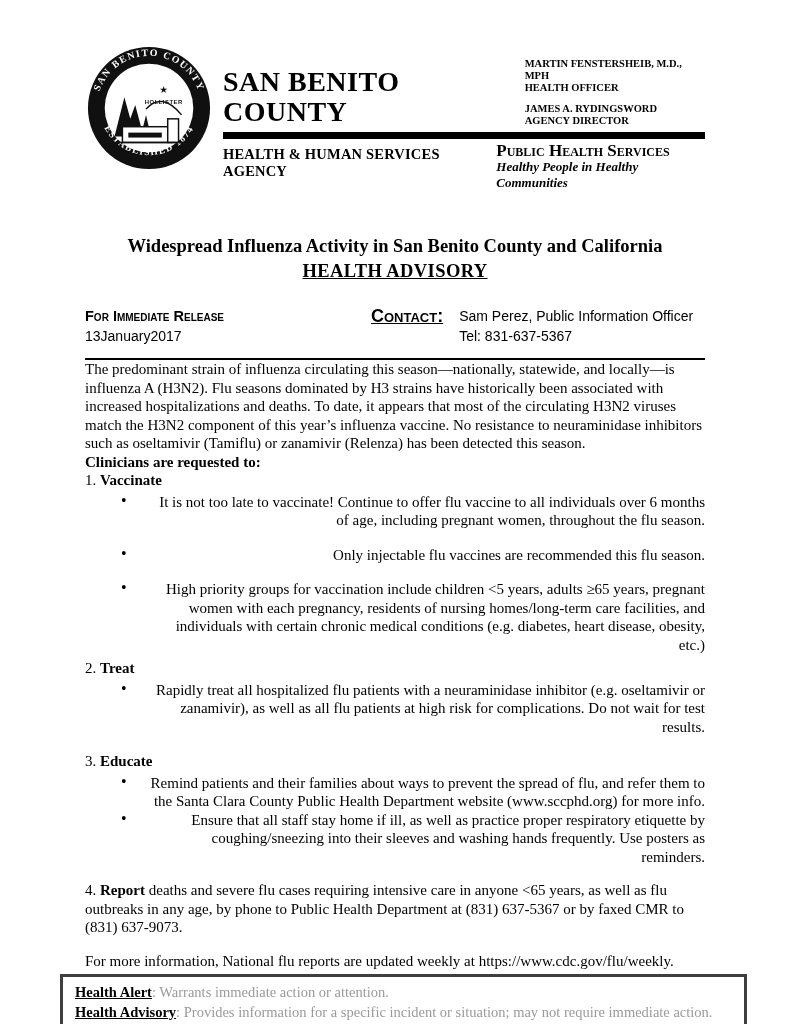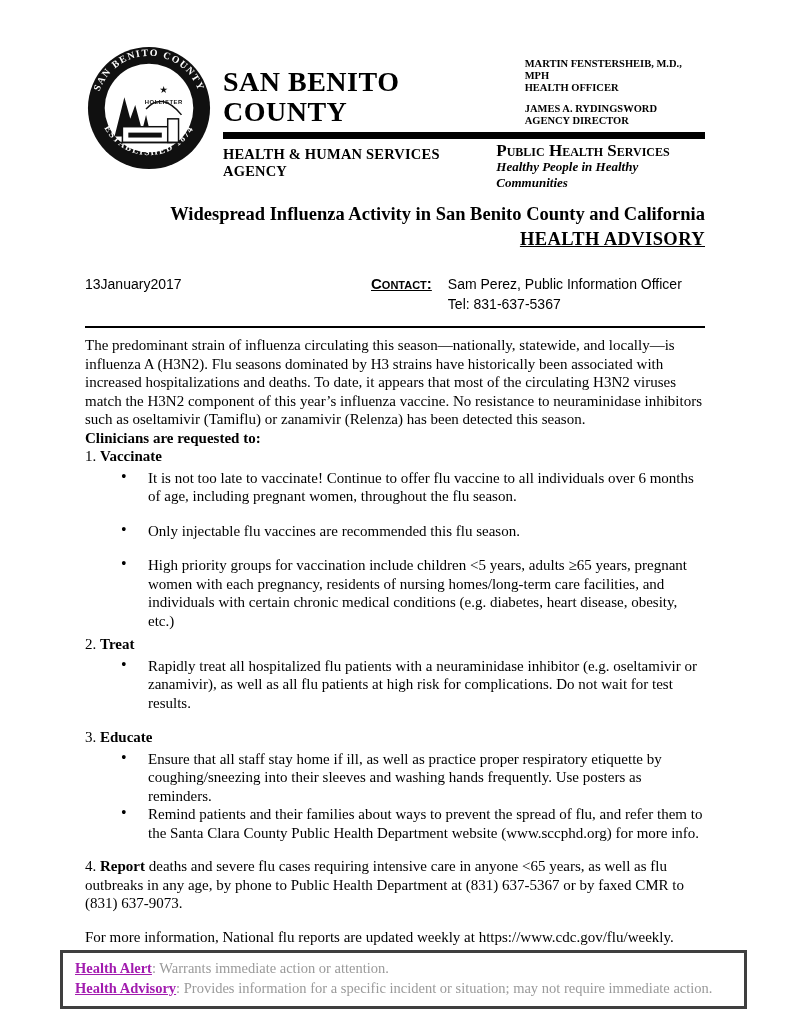--- a/index.html
+++ b/index.html
@@ -20,53 +20,53 @@
   .officials { text-align:left; font-size:10.5px; font-weight:bold; line-height:12px; padding-bottom:2px; }
   .off-gap { margin-top:9px; }
   .black-bar { height:7px; background:#000; margin-top:3px; }
   .head-bottom { display:flex; justify-content:space-between; margin-top:4px; }
   .agency-sub { font-size:14.5px; font-weight:bold; letter-spacing:0.2px; padding-top:3px; }
   .phs { text-align:left; line-height:16px; }
   .phs-name { font-variant:small-caps; font-weight:bold; font-size:17px; }
   .phs-tag { font-style:italic; font-weight:bold; font-size:13px; }
 
   
-  .title-block { text-align:right; margin-top:12px; }
+  .title-block { text-align:center; margin-top:44px; }
   .title-main { font-size:18.5px; font-weight:bold; line-height:23px; }
   .title-sub { font-size:18.5px; font-weight:bold; text-decoration:underline; letter-spacing:0.4px; margin-top:3px; }
 
   
   .release { display:flex; margin-top:24px; font-family:"Liberation Sans", sans-serif; font-size:14px; line-height:20px; }
   .release-left { width:286px; }
   .rel-label { font-weight:bold; font-variant:small-caps; font-size:14.5px; }
   .release-right { display:flex; }
-  .contact-label { font-weight:bold; font-variant:small-caps; text-decoration:underline; font-size:15px; margin-right:16px; }
+  .contact-label { font-weight:bold; font-variant:small-caps; text-decoration:underline; font-size:18px; margin-right:16px; }
 
   .rule { border:none; border-top:2px solid #000; margin:12px 0 0 0; }
 
   
   .para { font-size:15px; line-height:18.5px; margin:0; }
   .p-intro { margin-top:6px; }
-  .p-strain { margin-top:8px; }
+  .p-strain { }
   .clin-head { font-weight:bold; font-size:15px; line-height:18.5px; }
   .sec-head { font-size:15px; line-height:18.5px; }
-  .bullets { list-style:none; margin:3px 0 5px 0; padding:0; }
+  .bullets { list-style:none; margin:3px 0 5px 0; padding:0;text-align:right; }
   .bullets li { position:relative; padding-left:63px; font-size:15px; line-height:18.5px; }
   .bullets li::before { content:"\2022"; position:absolute; left:36px; top:-1px; font-size:16px; }
   #sections ul:nth-of-type(1) li + li { margin-top:16px; }
   #sections ul:nth-of-type(2) { margin-bottom:16px; }
   .report { margin-top:15px; }
   .more-info { margin-top:15px; }
 
   
   .alert-box {
     border:3px solid #3f3f3f; margin:4px -42px 0 -25px; padding:5px 12px 8px;
     color:#9a9a9a; font-size:14.5px; line-height:20px;
   }
-  .alert-label { text-decoration:underline; font-weight:bold; color:#a21caf; }
+  .alert-label { text-decoration:underline; font-weight:bold; color:#000000; }
 </style>
 </head>
 <body>
 
 <div class="page">
 
   <div class="letterhead">
     <div class="seal-wrap">
       <svg viewBox="0 0 130 130" width="128" height="128">
         <circle cx="65" cy="65" r="62" fill="#101010"></circle>
@@ -112,20 +112,21 @@
     </div>
   </div>
 
   <div class="title-block">
     <div class="title-main">Widespread Influenza Activity in San Benito County and California</div>
     <div class="title-sub">HEALTH ADVISORY</div>
   </div>
 
   <div class="release">
     <div class="release-left">
+      <div class="rel-label">For Immediate Release</div>
       <div>13January2017</div>
     </div>
     <div class="release-right">
       <div class="contact-label">Contact:</div>
       <div class="contact-info">
         <div>Sam Perez, Public Information Officer</div>
         <div>Tel: 831-637-5367</div>
       </div>
     </div>
   </div>
@@ -141,22 +142,22 @@
         <li>It is not too late to vaccinate! Continue to offer flu vaccine to all individuals over 6 months of age, including pregnant women, throughout the flu season.</li>
         <li>Only injectable flu vaccines are recommended this flu season.</li>
         <li>High priority groups for vaccination include children &lt;5 years, adults ≥65 years, pregnant women with each pregnancy, residents of nursing homes/long-term care facilities, and individuals with certain chronic medical conditions (e.g. diabetes, heart disease, obesity, etc.)</li>
       </ul>
       <div class="sec-head"><span>2.</span> <span class="b">Treat</span></div>
       <ul class="bullets">
         <li>Rapidly treat all hospitalized flu patients with a neuraminidase inhibitor (e.g. oseltamivir or zanamivir), as well as all flu patients at high risk for complications. Do not wait for test results.</li>
       </ul>
       <div class="sec-head"><span>3.</span> <span class="b">Educate</span></div>
       <ul class="bullets">
+        <li>Remind patients and their families about ways to prevent the spread of flu, and refer them to the Santa Clara County Public Health Department website (www.sccphd.org) for more info.</li>
         <li>Ensure that all staff stay home if ill, as well as practice proper respiratory etiquette by coughing/sneezing into their sleeves and washing hands frequently. Use posters as reminders.</li>
-        <li>Remind patients and their families about ways to prevent the spread of flu, and refer them to the Santa Clara County Public Health Department website (www.sccphd.org) for more info.</li>
       </ul>
     </div>
 
   <p class="para report"><span>4.</span> <span class="b">Report</span><span> deaths and severe flu cases requiring intensive care in anyone &lt;65 years, as well as flu outbreaks in any age, by phone to Public Health Department at (831) 637-5367 or by faxed CMR to (831) 637-9073.</span></p>
 
   <p class="para more-info">For more information, National flu reports are updated weekly at https://www.cdc.gov/flu/weekly.</p>
 
   <div class="alert-box" id="alert-box">
       <div class="alert-row"><span class="alert-label">Health Alert</span><span>:  Warrants immediate action or attention.</span></div>
       <div class="alert-row"><span class="alert-label">Health Advisory</span><span>:  Provides information for a specific incident or situation; may not require immediate action.</span></div>

